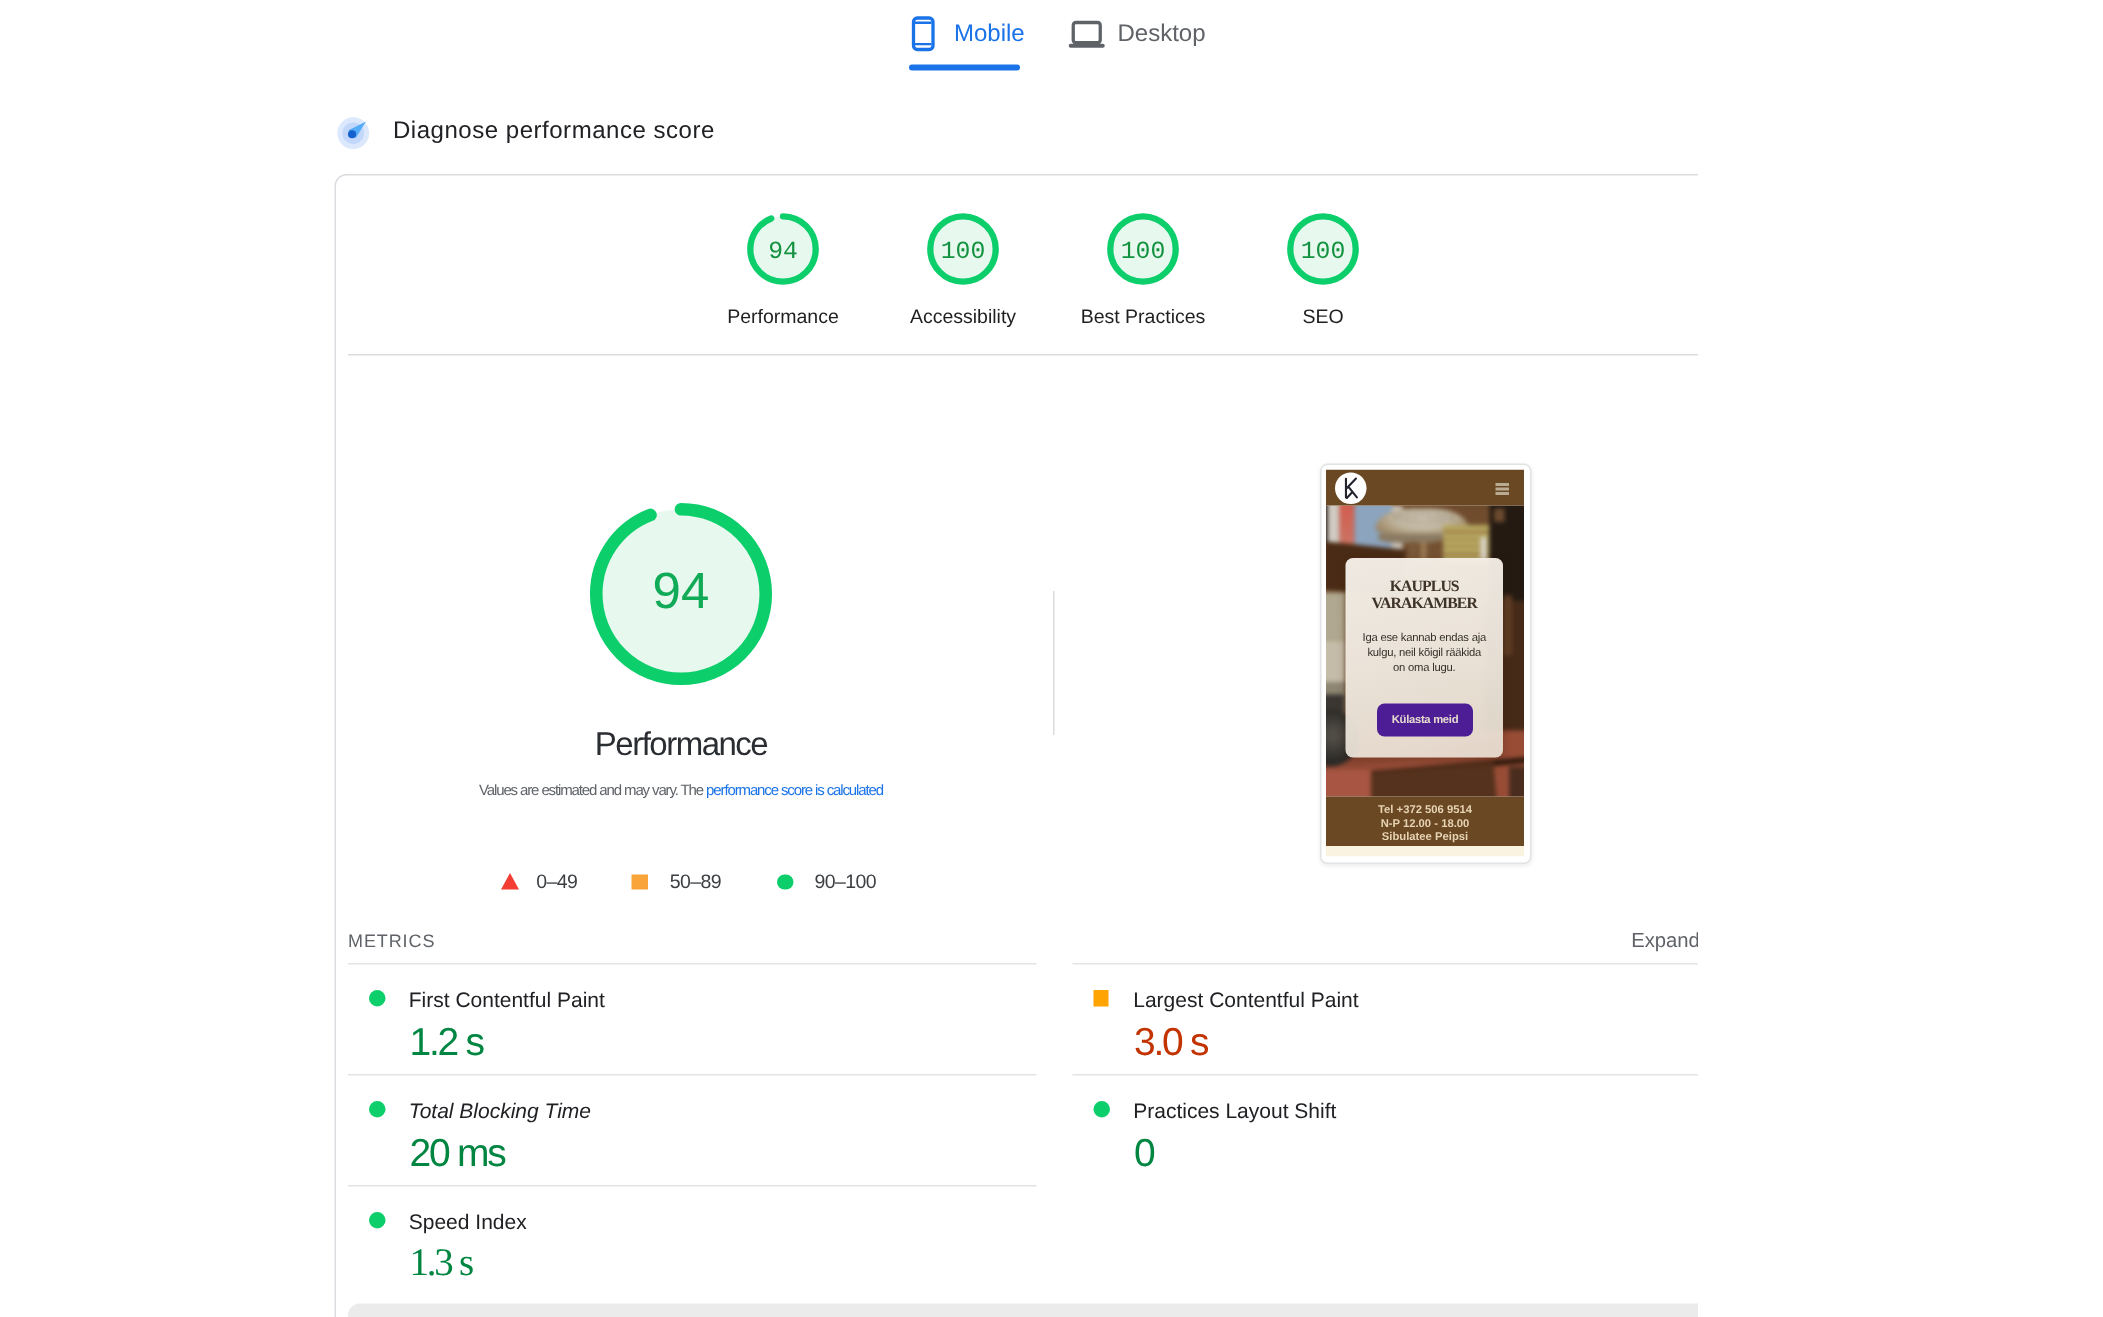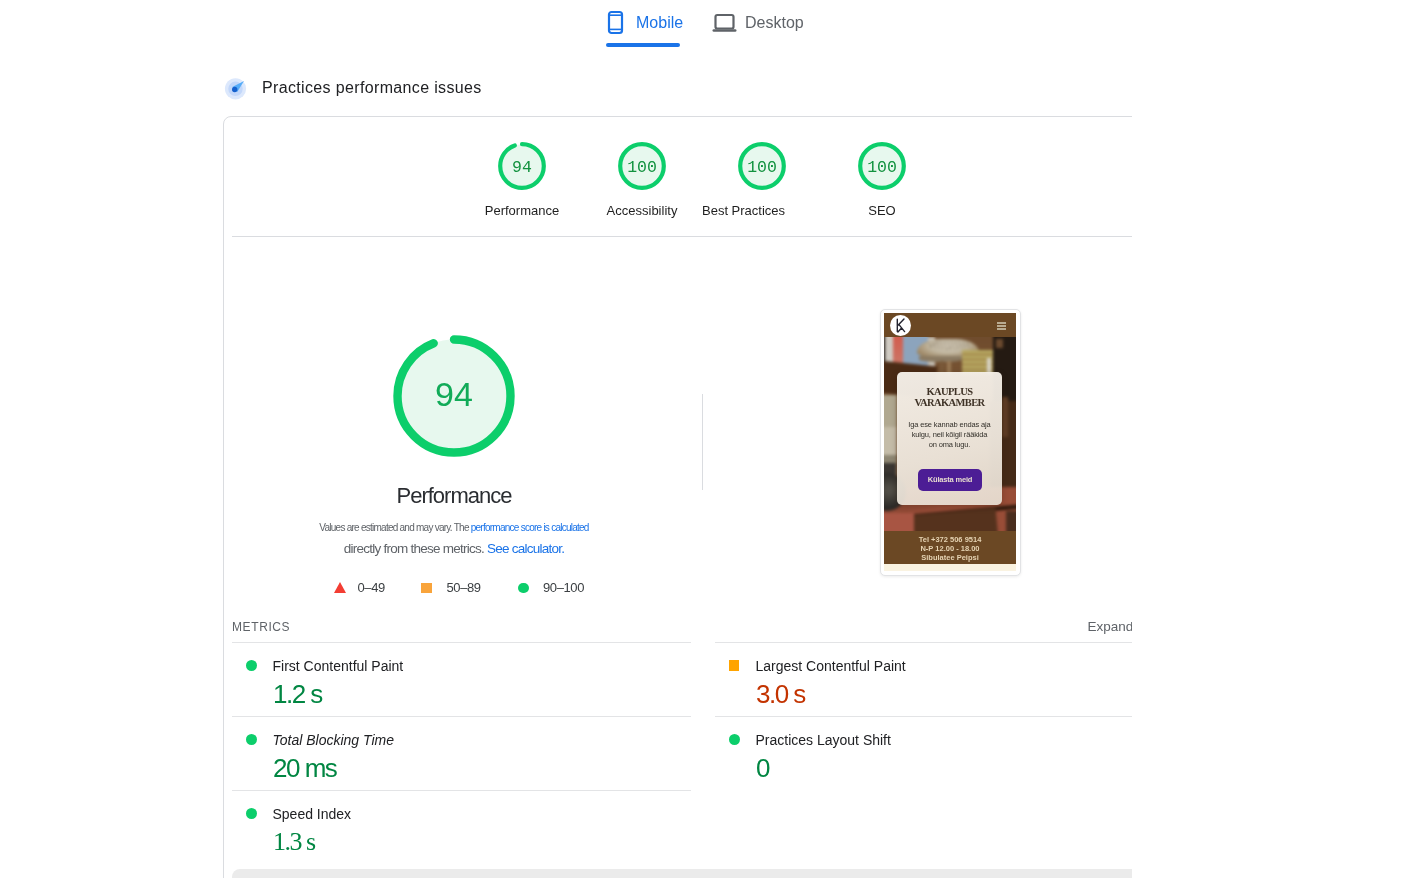--- a/index.html
+++ b/index.html
@@ -24,21 +24,21 @@
     <rect x="1.5" y="16.2" width="24" height="2.6" rx="1.3" fill="#5f6368"></rect>
   </svg>
   <div class="abs" style="left:745px;top:14px;font-size:16px;color:#5f6368;">Desktop</div>
 
   <svg class="abs" style="left:224px;top:77px" width="24" height="24" viewBox="0 0 24 24">
     <circle cx="11.5" cy="11.8" r="10.6" fill="#dce8fc"></circle>
     <circle cx="11.5" cy="11.8" r="7.2" fill="#c2d7fa"></circle>
     <path d="M 20 4 L 8.3 9.9 L 13.2 15.0 Z" fill="#55acf8"></path>
     <circle cx="10.7" cy="12.5" r="2.7" fill="#1460ce"></circle>
   </svg>
-  <div class="abs" style="left:262px;top:79px;font-size:16px;letter-spacing:0.35px;color:#202124;">Practices performance issues</div>
+  <div class="abs" style="left:262px;top:79px;font-size:16px;letter-spacing:0.35px;color:#202124;">Diagnose performance score</div>
 
   <div class="abs" style="left:223px;top:116px;width:956px;height:790px;border:1px solid #dadce0;border-radius:8px;background:#fff;"></div>
 
   <svg class="abs" style="left:498px;top:142px" width="48" height="48" viewBox="0 0 48 48">
     <circle cx="24" cy="24" r="21.8" fill="#e7f8ee"></circle>
     <circle cx="24" cy="24" r="21.8" fill="none" stroke="#0cce6b" stroke-width="4.2" stroke-linecap="round" stroke-dasharray="128.74 136.96" transform="rotate(-90 24 24)"></circle>
     <text x="24" y="30" text-anchor="middle" font-family="Liberation Mono, monospace" font-size="16.5" fill="#12923f">94</text>
   </svg>
 
   <svg class="abs" style="left:618px;top:142px" width="48" height="48" viewBox="0 0 48 48">
@@ -51,34 +51,33 @@
     <circle cx="24" cy="24" r="21.8" fill="none" stroke="#0cce6b" stroke-width="4.2"></circle>
     <text x="24" y="30" text-anchor="middle" font-family="Liberation Mono, monospace" font-size="16.5" fill="#12923f">100</text>
   </svg>
   <svg class="abs" style="left:858px;top:142px" width="48" height="48" viewBox="0 0 48 48">
     <circle cx="24" cy="24" r="21.8" fill="#e7f8ee"></circle>
     <circle cx="24" cy="24" r="21.8" fill="none" stroke="#0cce6b" stroke-width="4.2"></circle>
     <text x="24" y="30" text-anchor="middle" font-family="Liberation Mono, monospace" font-size="16.5" fill="#12923f">100</text>
   </svg>
   <div class="abs" style="left:462px;top:203px;width:120px;text-align:center;font-size:13px;color:#1f1f1f;">Performance</div>
   <div class="abs" style="left:582px;top:203px;width:120px;text-align:center;font-size:13px;color:#1f1f1f;">Accessibility</div>
-  <div class="abs" style="left:702px;top:203px;width:120px;text-align:left;font-size:13px;color:#1f1f1f;">Best Practices</div>
+  <div class="abs" style="left:702px;top:203px;width:120px;text-align:center;font-size:13px;color:#1f1f1f;">Best Practices</div>
   <div class="abs" style="left:822px;top:203px;width:120px;text-align:center;font-size:13px;color:#1f1f1f;">SEO</div>
 
   <div class="abs" style="left:232px;top:236px;width:941px;height:1px;background:#dadce0;"></div>
 
   <svg class="abs" style="left:390px;top:332px" width="128" height="128" viewBox="0 0 128 128">
     <circle cx="64" cy="64" r="56.5" fill="#e7f8ee"></circle>
     <circle cx="64" cy="64" r="56.5" fill="none" stroke="#0cce6b" stroke-width="8.4" stroke-linecap="round" stroke-dasharray="333.66 354.95" transform="rotate(-90 64 64)"></circle>
   </svg>
   <div class="abs" style="left:390px;top:375px;width:128px;text-align:center;font-size:34px;color:#11ab58;">94</div>
 
   <div class="abs" style="left:354px;top:485px;width:200px;text-align:center;font-size:22px;letter-spacing:-1px;line-height:22px;color:#2a2d31;">Performance</div>
   <div class="abs" style="left:204px;top:522px;width:500px;text-align:center;white-space:nowrap;font-size:10px;letter-spacing:-0.75px;color:#5f6368;">Values are estimated and may vary. The <span style="color:#1a73e8;">performance score is calculated</span></div>
-  <div class="abs" style="left:204px;top:541px;width:500px;text-align:center;white-space:nowrap;font-size:13.5px;letter-spacing:-0.75px;color:#5f6368;">directly from these metrics. <span style="color:#1a73e8;">See calculator.</span></div>
 
   <div class="abs" style="left:334px;top:582px;width:0;height:0;border-left:6.5px solid transparent;border-right:6.5px solid transparent;border-bottom:11px solid #f33d33;"></div>
   <div class="abs" style="left:357.5px;top:580px;font-size:13px;letter-spacing:-0.4px;color:#3c4043;">0–49</div>
   <div class="abs" style="left:421px;top:582.5px;width:10.5px;height:10.5px;background:#f9a43b;"></div>
   <div class="abs" style="left:446.5px;top:580px;font-size:13px;letter-spacing:-0.4px;color:#3c4043;">50–89</div>
   <div class="abs" style="left:518px;top:582.5px;width:10.5px;height:10.5px;border-radius:50%;background:#0cce6b;"></div>
   <div class="abs" style="left:543px;top:580px;font-size:13px;letter-spacing:-0.4px;color:#3c4043;">90–100</div>
 
   <div class="abs" style="left:702px;top:394px;width:1px;height:96px;background:#dadce0;"></div>
 

